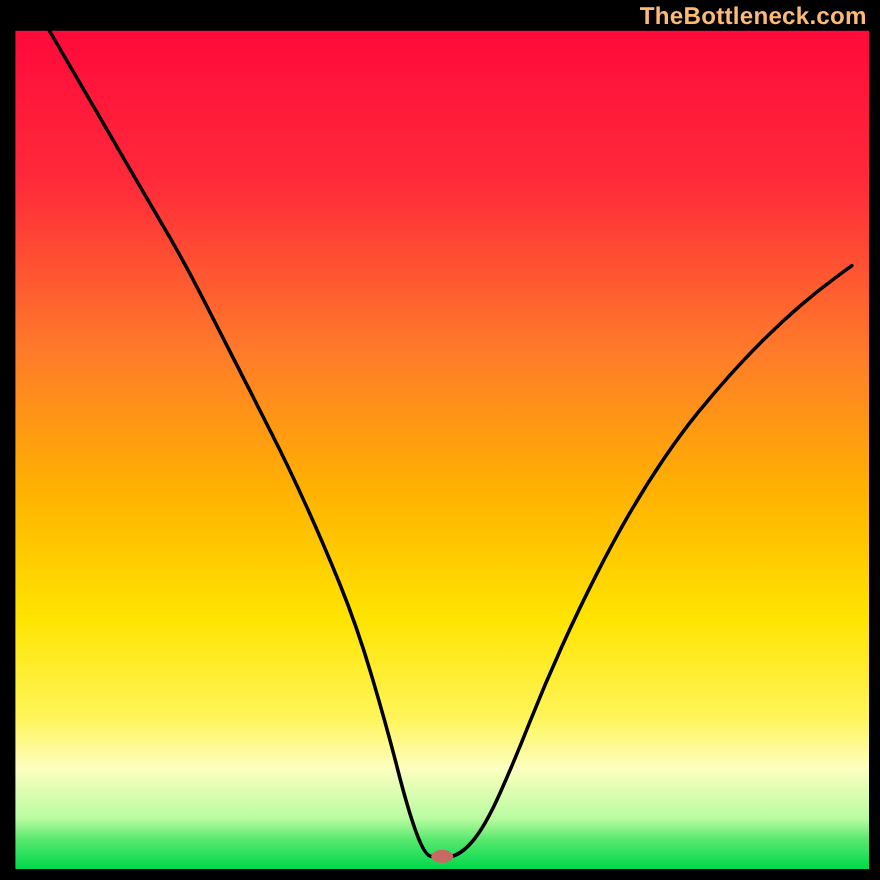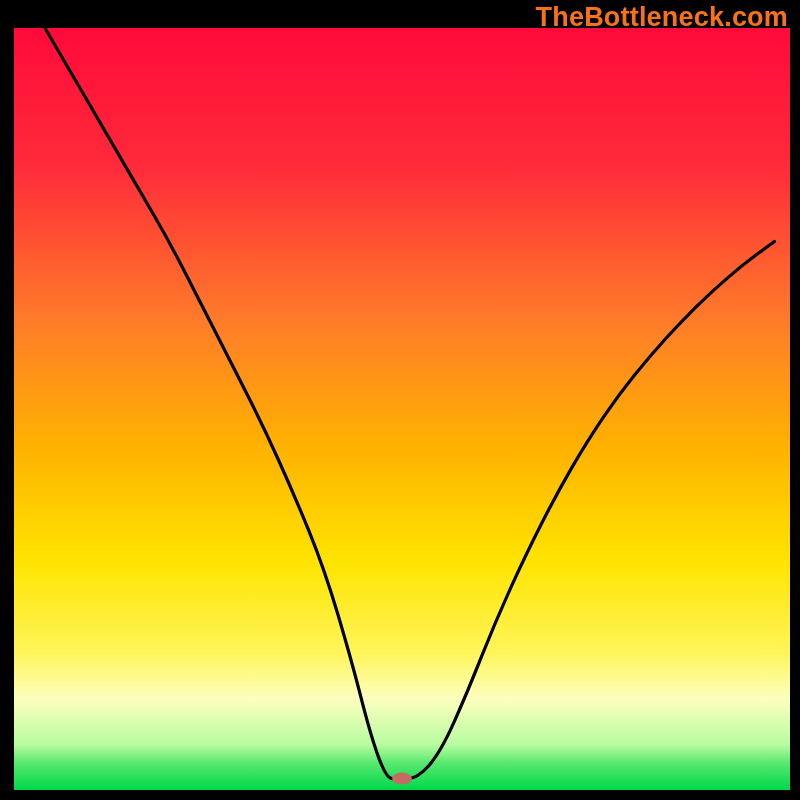--- a/index.html
+++ b/index.html
@@ -21,22 +21,22 @@
     left: 0;
     top: 0;
     width: 800px;
     height: 800px;
     display: block;
   }
   .watermark {
     position: absolute;
     top: 2px;
     right: 12px;
-    color: #f97316;
-    font-size: 27px;
+    color: #fdba74;
+    font-size: 22px;
     font-weight: 600;
     letter-spacing: 0.2px;
     user-select: none;
   }
 </style>
 </head>
 <body>
 
 <div class="plot-wrap">
   <svg class="plot" viewBox="0 0 800 800" xmlns="http://www.w3.org/2000/svg">

